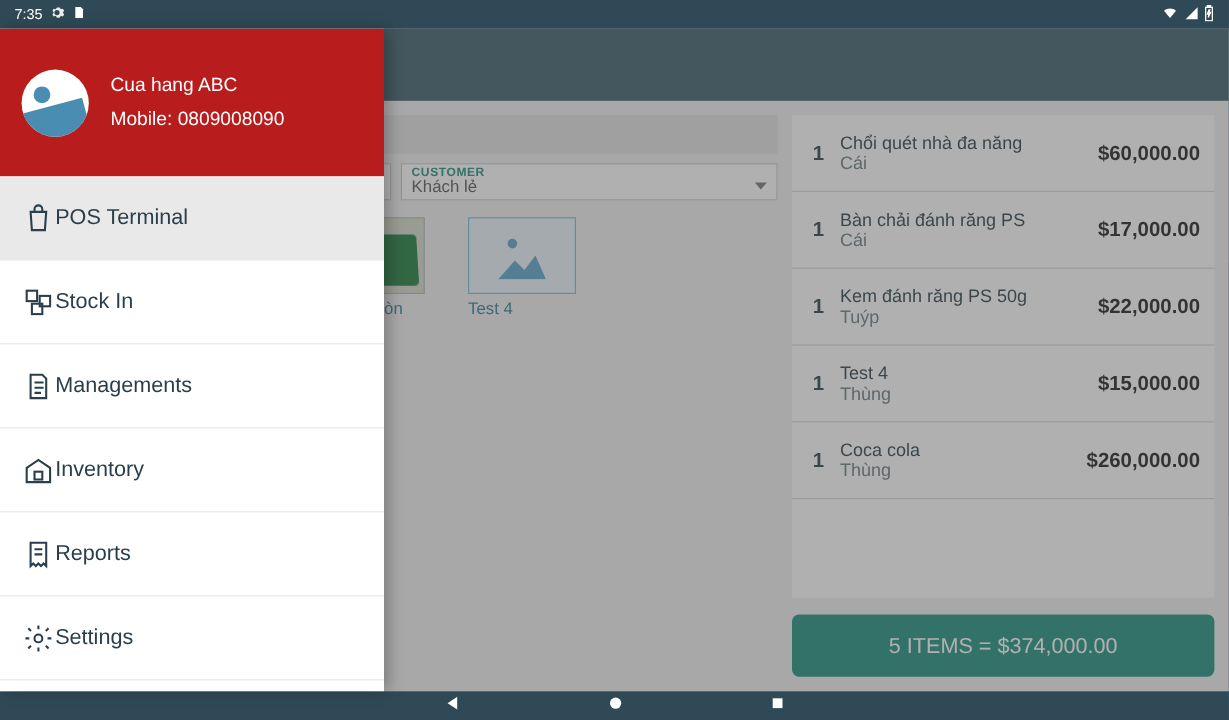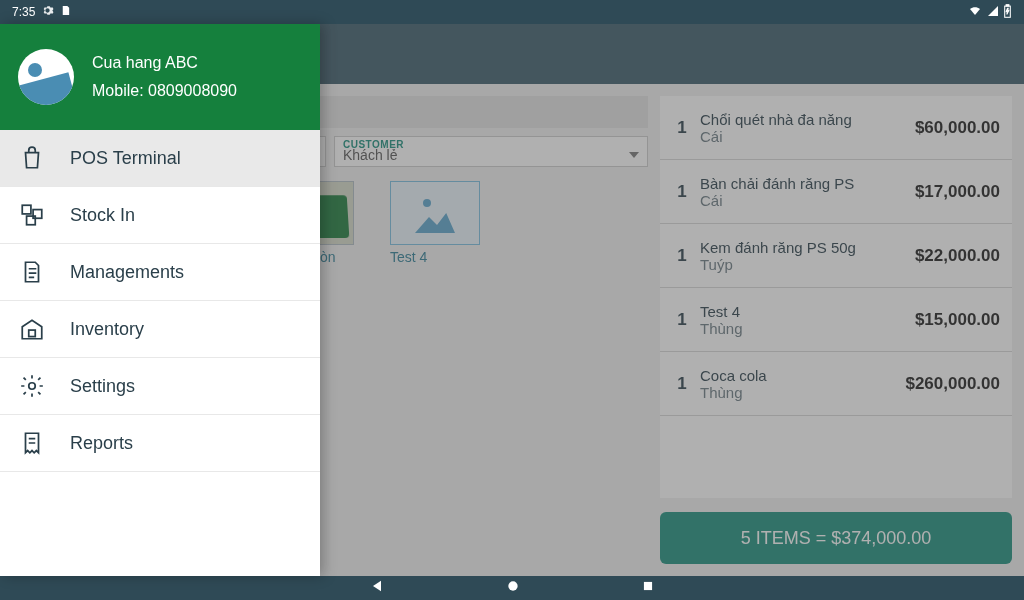--- a/index.html
+++ b/index.html
@@ -3,26 +3,26 @@
 <meta charset="utf-8">
 <style>
 *{margin:0;padding:0;box-sizing:border-box;font-family:-apple-system,Arial,sans-serif}
 html,body{width:1024px;height:600px;overflow:hidden;background:#3b5b6a}
 .status-bar{height:24px;background:#2f4a56;display:flex;align-items:center;justify-content:space-between;padding:0 12px;color:#fff;font-size:12px}
 .status-left{display:flex;align-items:center;gap:6px}
 .status-right{display:flex;align-items:center;gap:4px}
 .app{position:relative;width:1024px;height:552px;background:#f0f0f0}
 .overlay{position:absolute;inset:0;background:rgba(80,80,80,.45);z-index:5}
 .drawer{position:absolute;left:0;top:0;width:320px;height:552px;background:#fff;z-index:10;box-shadow:4px 0 12px rgba(0,0,0,.25)}
-.drawer-header{height:106px;background:#15803d;display:flex;align-items:center;padding:16px 18px;gap:18px}
+.drawer-header{height:123px;background:#b91c1c;display:flex;align-items:center;padding:16px 18px;gap:18px}
 .avatar{width:56px;height:56px;border-radius:50%;background:#fff;position:relative;overflow:hidden}
 .avatar::before{content:"";position:absolute;left:10px;top:14px;width:14px;height:14px;border-radius:50%;background:#4a8db3}
 .avatar::after{content:"";position:absolute;left:0;bottom:-10px;width:56px;height:36px;background:#4a8db3;transform:rotate(-15deg)}
 .dh-text{color:#fff;font-size:16px;line-height:1.75}
-.nav-item{height:57px;display:flex;align-items:center;padding:0 18px;gap:24px;color:#2a3f4a;font-size:18px;border-bottom:1px solid #e8e8e8;cursor:pointer}
+.nav-item{height:70px;display:flex;align-items:center;padding:0 18px;color:#2a3f4a;font-size:18px;border-bottom:1px solid #e8e8e8;cursor:pointer}
 .nav-item.active{background:#e9e9e9}
 .nav-icon{width:28px;height:28px;display:flex;align-items:center;justify-content:center}
 .nav-icon svg{stroke:#2a3f4a;fill:none;stroke-width:1.6}
 .main{position:absolute;inset:0;display:flex;flex-direction:column}
 .toolbar{height:60px;background:#3b5b6a}
 .content{flex:1;display:flex;padding:12px;gap:12px}
 .left-col{flex:1;min-width:0}
 .search{width:100%;height:32px;background:#e2e2e2;border:none;padding:0 10px;font-size:14px;color:#8a8a8a}
 .row-drop{display:flex;gap:8px;margin-top:8px}
 .drop{flex:1;height:31px;background:#fff;border:1px solid #ccc;display:flex;align-items:flex-end;justify-content:space-between;padding:2px 8px 3px;position:relative}
@@ -210,34 +210,34 @@
           <svg width="26" height="26" viewBox="0 0 24 24">
             <path d="M3 10l9-6 9 6v11H3V10z"></path>
             <rect x="9" y="13" width="6" height="6"></rect>
           </svg>
         </span>
       <span>Inventory</span>
     </div>
     <div class="nav-item">
       <span class="nav-icon">
           <svg width="26" height="26" viewBox="0 0 24 24">
+            <path d="M6 3h12v18l-2-2-2 2-2-2-2 2-2-2-2 2V3z"></path>
+            <path d="M9 8h6M9 12h6"></path>
+          </svg>
+        </span>
+      <span>Reports</span>
+    </div>
+    <div class="nav-item">
+      <span class="nav-icon">
+          <svg width="26" height="26" viewBox="0 0 24 24">
             <circle cx="12" cy="12" r="3"></circle>
             <path d="M12 2v3m0 14v3M4.2 4.2l2.1 2.1m11.4 11.4l2.1 2.1M2 12h3m14 0h3M4.2 19.8l2.1-2.1m11.4-11.4l2.1-2.1"></path>
           </svg>
         </span>
       <span>Settings</span>
-    </div>
-    <div class="nav-item">
-      <span class="nav-icon">
-          <svg width="26" height="26" viewBox="0 0 24 24">
-            <path d="M6 3h12v18l-2-2-2 2-2-2-2 2-2-2-2 2V3z"></path>
-            <path d="M9 8h6M9 12h6"></path>
-          </svg>
-        </span>
-      <span>Reports</span>
     </div>
   </div>
 </div>
 
 <div class="navbar">
   <span><svg width="16" height="16" viewBox="0 0 24 24" fill="#fff">
         <path d="M18 4v16L6 12 18 4z"></path>
       </svg></span>
   <span><svg width="16" height="16" viewBox="0 0 24 24" fill="#fff">
         <circle cx="12" cy="12" r="7"></circle>

